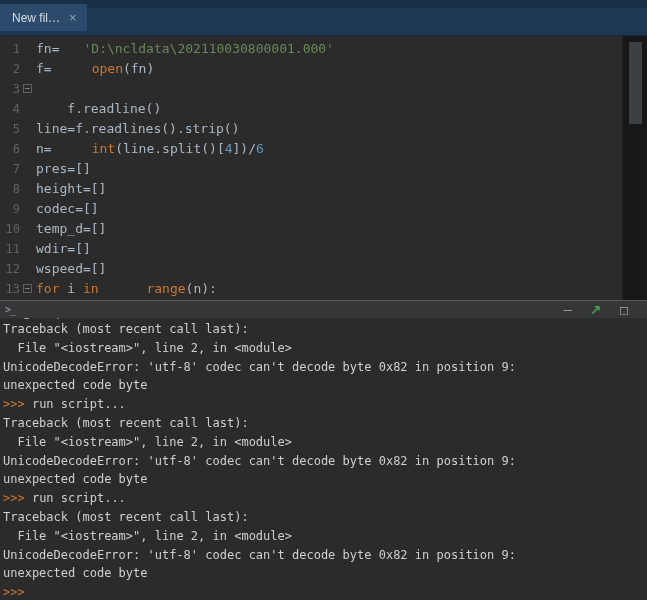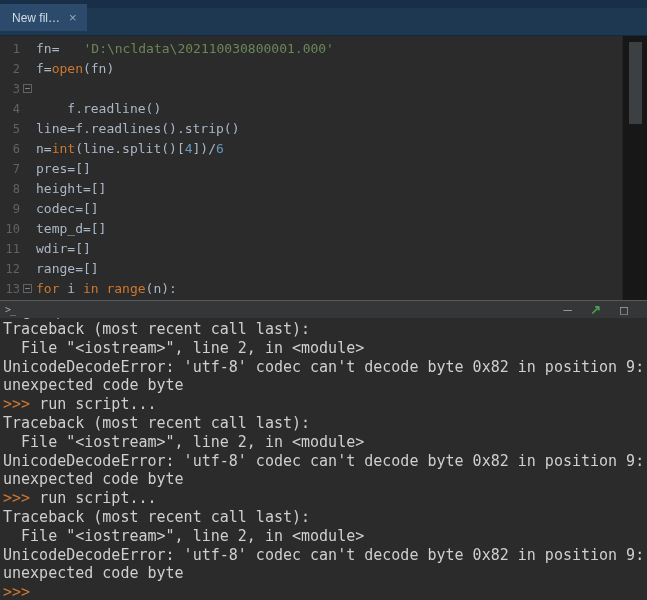--- a/index.html
+++ b/index.html
@@ -38,21 +38,21 @@
   .fold-slot{flex:none;width:12px;position:relative;}
   .fold-box{
     position:absolute;left:1px;top:5px;width:9px;height:9px;
     border:1px solid #5f6366;box-sizing:border-box;color:#9da2a6;
     font-size:9px;line-height:6px;text-align:center;display:block;
     background:#2b2b2b;
   }
   .code{padding-left:2px;color:#a9b7c6;}
   .tok-d{color:#a9b7c6;}
   .tok-k{color:#cc7832;}
-  .tok-b{color:#cc7832;}
+  .tok-b{color:#cc7832;margin-left:40px;}
   .tok-s{color:#6a8759;margin-left:24px;}
   .tok-n{color:#6897bb;}
   
   .ed-scroll{
     position:absolute;top:36px;right:0;width:25px;height:264px;
     background:#171717;border-left:1px solid #242424;box-sizing:border-box;
   }
   .ed-thumb{
     position:absolute;top:6px;left:6px;width:13px;height:82px;
     background:#3c4043;
@@ -71,21 +71,21 @@
   .con-title{color:#bfbfbf;margin-top:26px;}
   .con-spacer{flex:1;}
   .hd-ico{font-size:12px;color:#a7a7a7;line-height:12px;cursor:default;}
   .hd-ico.green{color:#4d9e53;font-weight:bold;font-size:13px;}
   .hd-ico + .hd-ico{margin-left:11px;}
   
   .console{
     position:absolute;top:319px;left:0;width:647px;height:281px;
     overflow:hidden;background:#2b2b2b;
     font-family:"DejaVu Sans Mono","Liberation Mono",monospace;
-    font-size:15px;padding:1px 0 0 3px;box-sizing:border-box;
+    font-size:12px;padding:1px 0 0 3px;box-sizing:border-box;
   }
   .con-row{height:18.8px;line-height:18.8px;white-space:pre;}
   .con-plain{color:#cfcfcf;}
   .con-prompt{color:#cc7832;}
 </style>
 </head>
 <body>
 
 <div class="app">
 
@@ -101,21 +101,21 @@
       <div class="ed-row"><span class="ln">2</span><span class="fold-slot"></span><span class="code"><span class="tok-d">f=</span><span class="tok-b">open</span><span class="tok-d">(fn)</span></span></div>
       <div class="ed-row"><span class="ln">3</span><span class="fold-slot"><span class="fold-box">−</span></span></div>
       <div class="ed-row"><span class="ln">4</span><span class="fold-slot"></span><span class="code"><span class="tok-d">    f.readline()</span></span></div>
       <div class="ed-row"><span class="ln">5</span><span class="fold-slot"></span><span class="code"><span class="tok-d">line=f.readlines().strip()</span></span></div>
       <div class="ed-row"><span class="ln">6</span><span class="fold-slot"></span><span class="code"><span class="tok-d">n=</span><span class="tok-b">int</span><span class="tok-d">(line.split()[</span><span class="tok-n">4</span><span class="tok-d">])/</span><span class="tok-n">6</span></span></div>
       <div class="ed-row"><span class="ln">7</span><span class="fold-slot"></span><span class="code"><span class="tok-d">pres=[]</span></span></div>
       <div class="ed-row"><span class="ln">8</span><span class="fold-slot"></span><span class="code"><span class="tok-d">height=[]</span></span></div>
       <div class="ed-row"><span class="ln">9</span><span class="fold-slot"></span><span class="code"><span class="tok-d">codec=[]</span></span></div>
       <div class="ed-row"><span class="ln">10</span><span class="fold-slot"></span><span class="code"><span class="tok-d">temp_d=[]</span></span></div>
       <div class="ed-row"><span class="ln">11</span><span class="fold-slot"></span><span class="code"><span class="tok-d">wdir=[]</span></span></div>
-      <div class="ed-row"><span class="ln">12</span><span class="fold-slot"></span><span class="code"><span class="tok-d">range=[]</span></span></div>
+      <div class="ed-row"><span class="ln">12</span><span class="fold-slot"></span><span class="code"><span class="tok-d">wspeed=[]</span></span></div>
       <div class="ed-row"><span class="ln">13</span><span class="fold-slot"><span class="fold-box">−</span></span><span class="code"><span class="tok-k">for</span><span class="tok-d"> i </span><span class="tok-k">in</span><span class="tok-d"> </span><span class="tok-b">range</span><span class="tok-d">(n):</span></span></div>
     </div>
 
   <div class="ed-scroll">
     <div class="ed-thumb"></div>
   </div>
 
   <div class="con-header">
     <span class="term-ico">&gt;_</span>
     <span class="con-title">Console</span>

